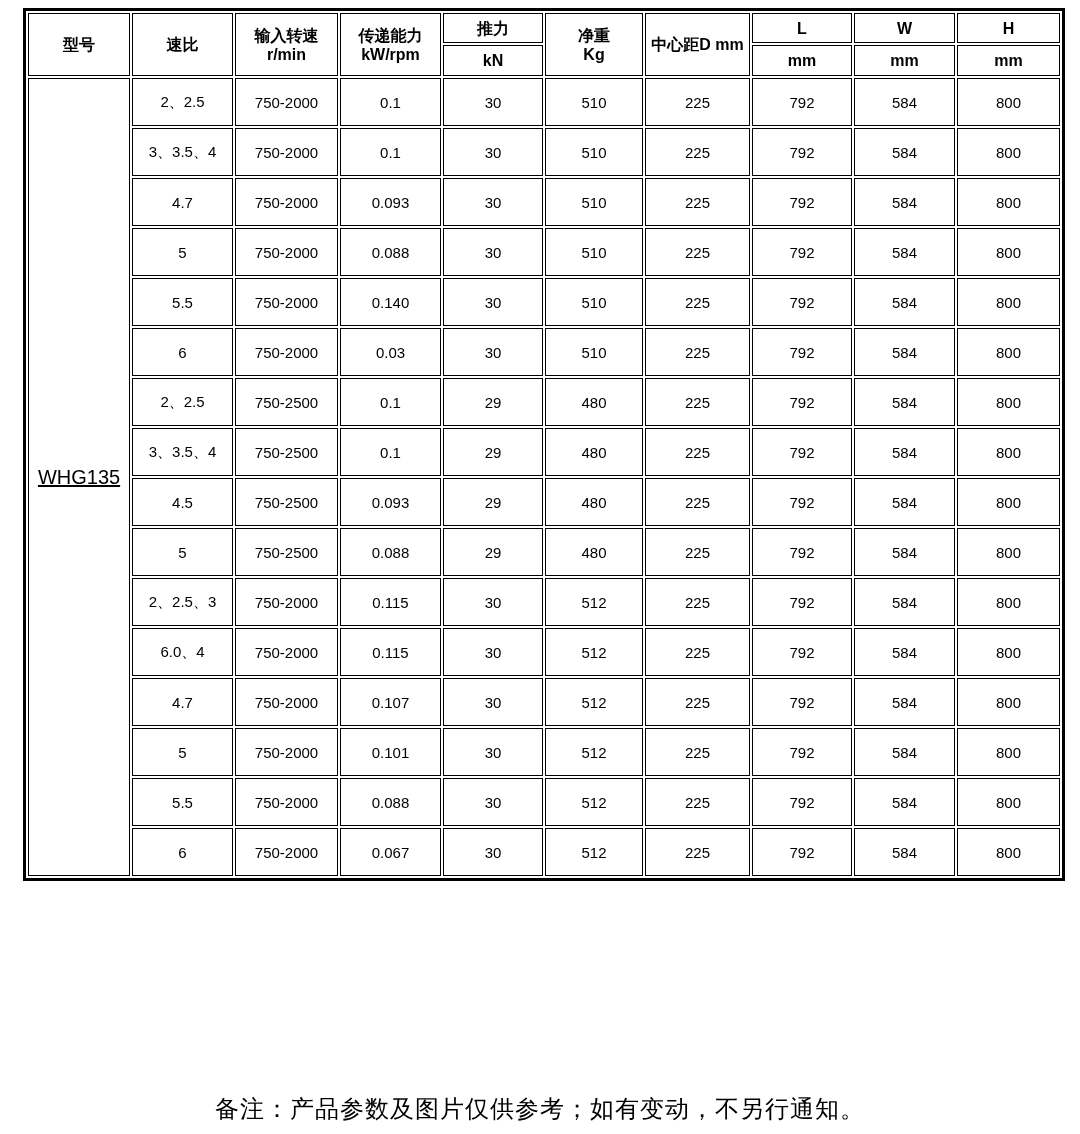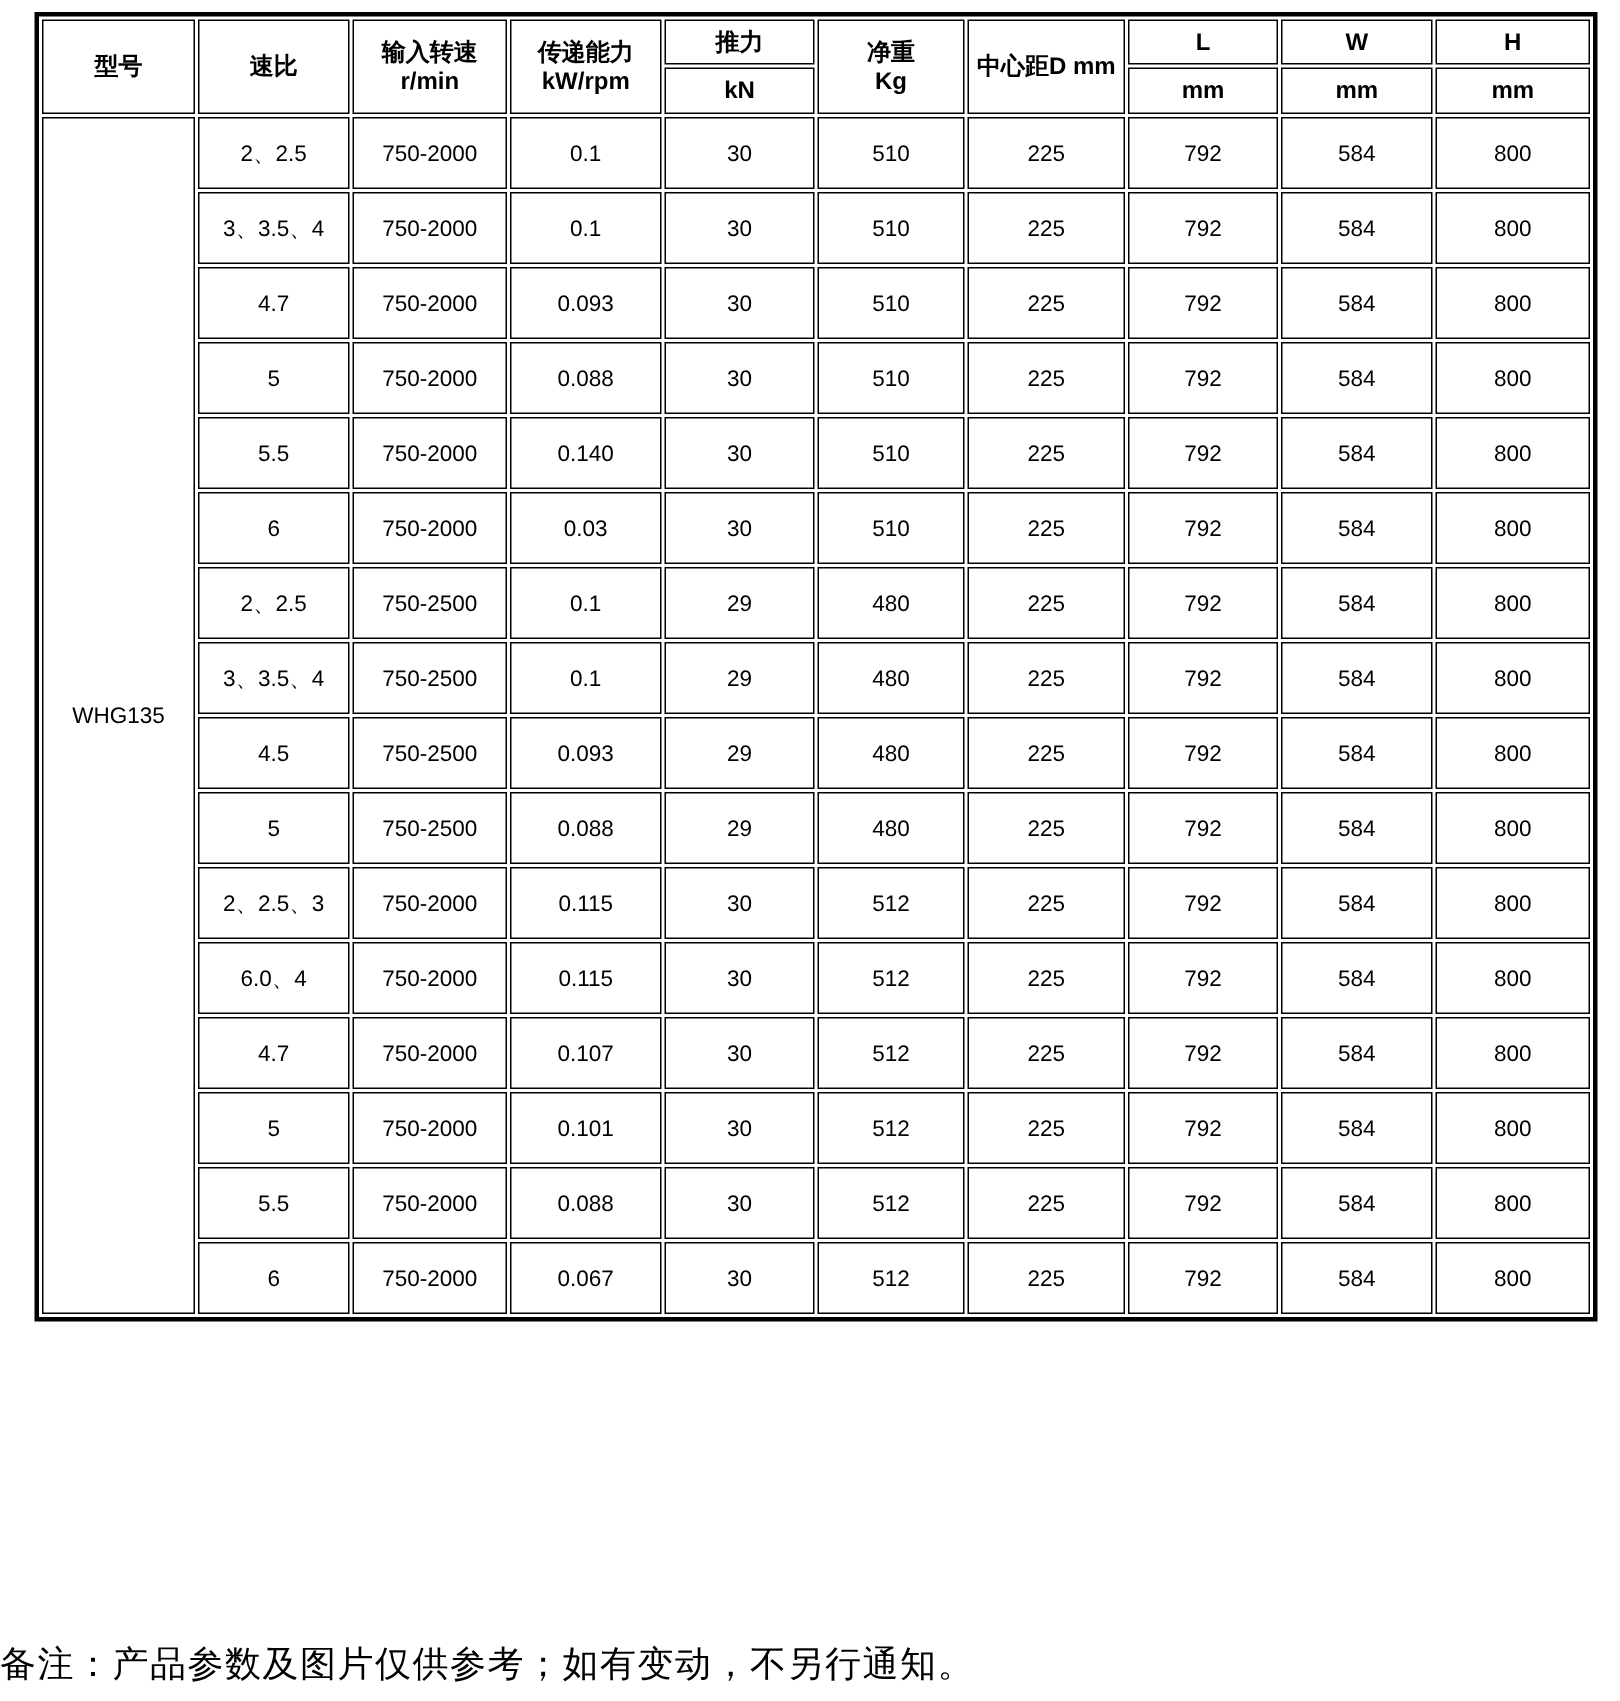--- a/index.html
+++ b/index.html
@@ -7,25 +7,25 @@
         font-family:"Liberation Sans","DejaVu Sans",sans-serif;color:#000;}
 
   table.spec-table{position:absolute;left:23px;top:8px;width:1014px;
 Type    border-collapse:collapse;table-layout:fixed;border:3px solid #000;}
   .spec-table th,.spec-table td{border:1px solid #000;padding:0;text-align:center;
     vertical-align:middle;color:#000;background:#fff;overflow:hidden;white-space:nowrap;}
   .spec-table thead th{font-weight:bold;font-size:16px;line-height:19px;}
   .spec-table thead tr.h-top th{height:28px;}
   .spec-table thead tr.h-bottom th{height:29px;}
   .spec-table tbody td{height:46px;font-size:15px;font-weight:normal;}
-  .spec-table td.model-cell{font-size:15px;}
+  .spec-table td.model-cell{font-size:20px;text-decoration:underline;}
 
   .drawings{position:absolute;left:0;top:815px;width:1080px;height:280px;}
 
-  .note{position:absolute;left:0;top:1093px;width:1080px;
+  .note{position:absolute;left:0;top:1093px;width:1080px;text-align:center;
     font-size:24px;letter-spacing:1px;color:#000;}
 </style>
 </head>
 <body>
 
 <div class="page">
 
   <table class="spec-table">
     <colgroup>
       <col style="width:102px">

